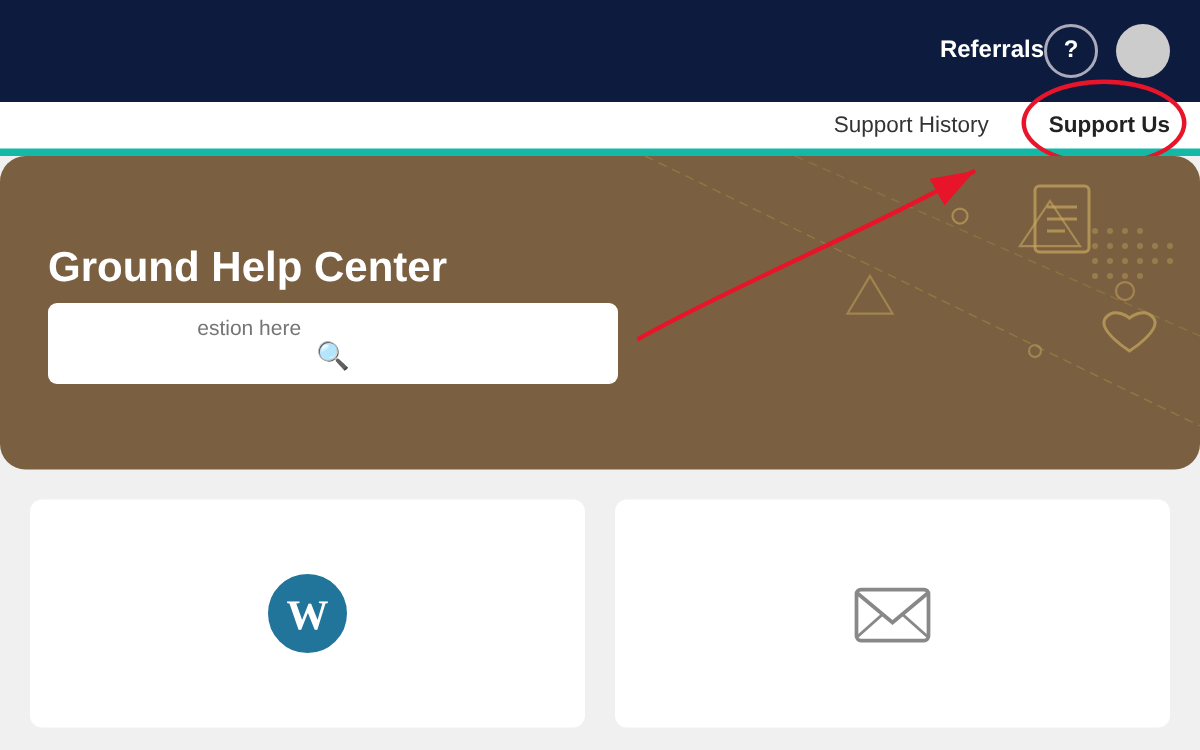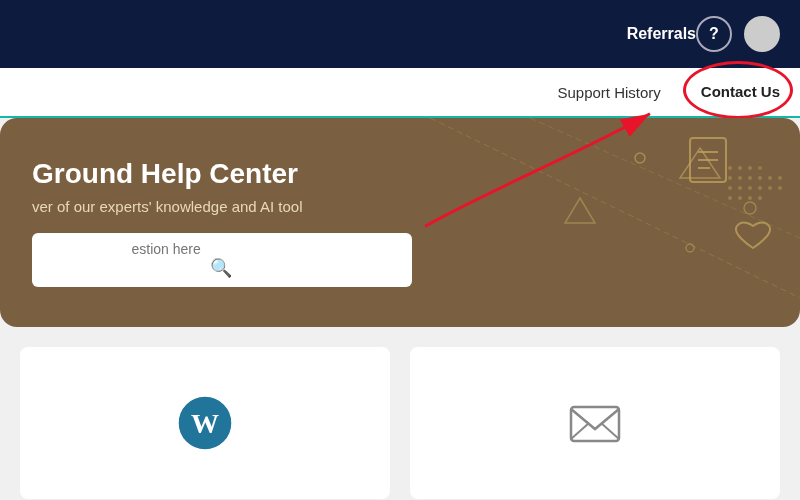--- a/index.html
+++ b/index.html
@@ -47,26 +47,26 @@
       width: 36px;
       height: 36px;
       border-radius: 50%;
       background: #ccc;
       cursor: pointer;
     }
 
     
     .sub-nav {
       background: #fff;
-      height: 50px;
+      height: 36px;
       display: flex;
       align-items: center;
       justify-content: flex-end;
       padding: 0 20px;
-      border-bottom: 2px solid #14b8a6;
+      border-bottom: 5px solid #14b8a6;
       position: relative;
     }
     .sub-nav-links {
       display: flex;
       gap: 40px;
       align-items: center;
     }
     .sub-nav-link {
       font-size: 15px;
       color: #333;
@@ -193,29 +193,28 @@
   <div class="nav-right">
     <div class="help-circle">?</div>
     <div class="avatar-circle"></div>
   </div>
 </nav>
 
 <div class="sub-nav">
   <div class="sub-nav-links">
     <span class="sub-nav-link">Support History</span>
     <div class="contact-us-wrapper">
-      <span class="sub-nav-link active">Contact Us</span>
+      <span class="sub-nav-link active">Support Us</span>
       <div class="red-circle"></div>
     </div>
   </div>
 </div>
 
 <div class="hero">
   <div class="hero-title">Ground Help Center</div>
-  <div class="hero-subtitle">ver of our experts' knowledge and AI tool</div>
   <div class="hero-search">
     <input type="text" placeholder="estion here" style="">
     <span class="search-icon-btn">🔍</span>
   </div>
 
   <svg class="hero-svg" viewBox="0 0 420 180" xmlns="http://www.w3.org/2000/svg">
 
     <line x1="50" y1="0" x2="420" y2="180" stroke="#b8954a" stroke-width="1" stroke-dasharray="6,4" opacity="0.4"></line>
     <line x1="150" y1="0" x2="420" y2="120" stroke="#b8954a" stroke-width="1" stroke-dasharray="6,4" opacity="0.3"></line>
 

